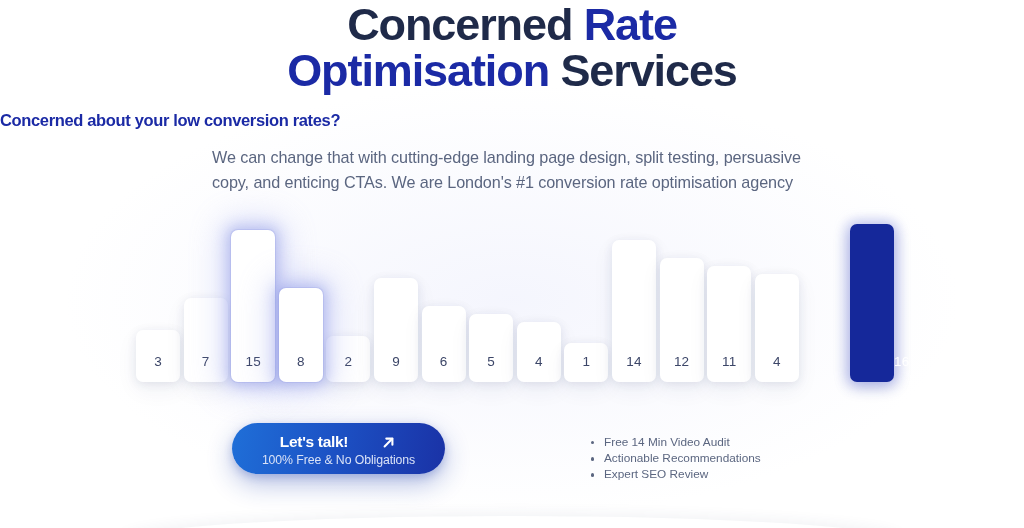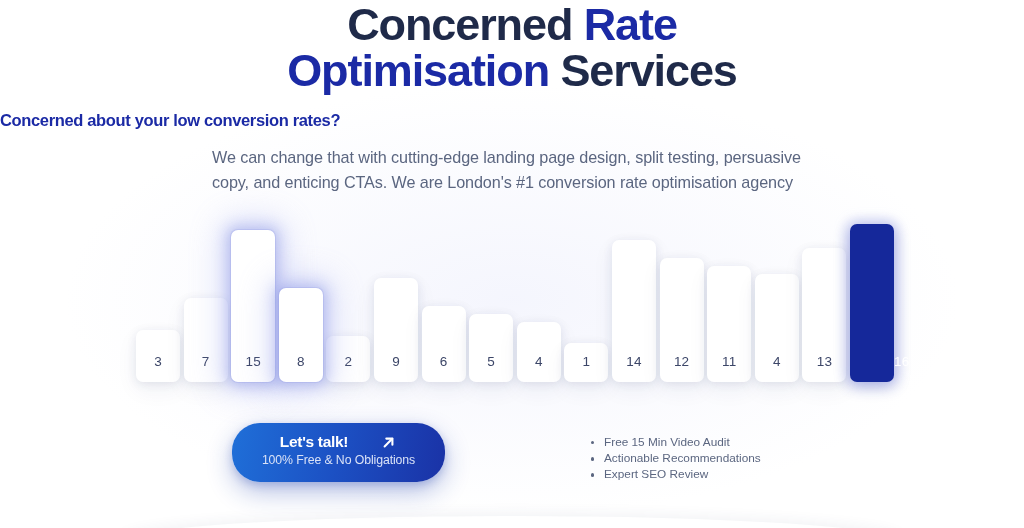--- a/index.html
+++ b/index.html
@@ -123,21 +123,21 @@
     color: #3c4668;
   }
   .bar.featured .bar-label { color: #ffffff; padding-left: 44px; }
 
   
   .cta {
     position: absolute;
     left: 232px;
     top: 423px;
     width: 213px;
-    height: 59px;
+    height: 51px;
     border: none;
     border-radius: 28px;
     background: linear-gradient(100deg, #1f6fd8 0%, #1c51c4 48%, #1a32a6 100%);
     box-shadow: 0 10px 26px rgba(26,60,170,0.32), 0 3px 8px rgba(26,60,170,0.22);
     cursor: pointer;
     color: #ffffff;
     text-align: center;
     padding: 0;
     font-family: "Liberation Sans", sans-serif;
   }
@@ -277,23 +277,20 @@
           <div class="bar-label">14</div>
         </div>
         <div class="bar" style="left: 523.6px; height: 124px; z-index: 1;">
           <div class="bar-label">12</div>
         </div>
         <div class="bar" style="left: 571.2px; height: 116px; z-index: 1;">
           <div class="bar-label">11</div>
         </div>
         <div class="bar" style="left: 618.8px; height: 108px; z-index: 1;">
           <div class="bar-label">4</div>
-        </div>
-        <div class="bar" style="left: 666.4px; height: 134px; z-index: 1;">
-          <div class="bar-label">13</div>
         </div>
         <div class="bar featured" style="left: 714px; height: 158px; z-index: 3;">
           <div class="bar-label">16</div>
         </div>
       </div>
   </div>
 
   <button class="cta">
     <span class="cta-row">
       <span class="cta-title">Let's talk!</span>
@@ -302,20 +299,20 @@
           <path d="M4.6 12.4 L12.2 4.8" stroke="#ffffff" stroke-width="2.1" stroke-linecap="round"></path>
           <path d="M6.3 4.6 H12.4 V10.7" stroke="#ffffff" stroke-width="2.1" stroke-linecap="round" stroke-linejoin="round"></path>
         </svg>
       </span>
     </span>
     <span class="cta-sub">100% Free &amp; No Obligations</span>
   </button>
 
   <div class="youll-get">
     <ul class="benefit-list">
-      <li class="benefit-item">Free 15 Min Video Audit</li>
+      <li class="benefit-item">Free 14 Min Video Audit</li>
       <li class="benefit-item">Actionable Recommendations</li>
       <li class="benefit-item">Expert SEO Review</li>
     </ul>
   </div>
 
   <div class="section-edge"></div>
 </div>
 
 </body></html>

